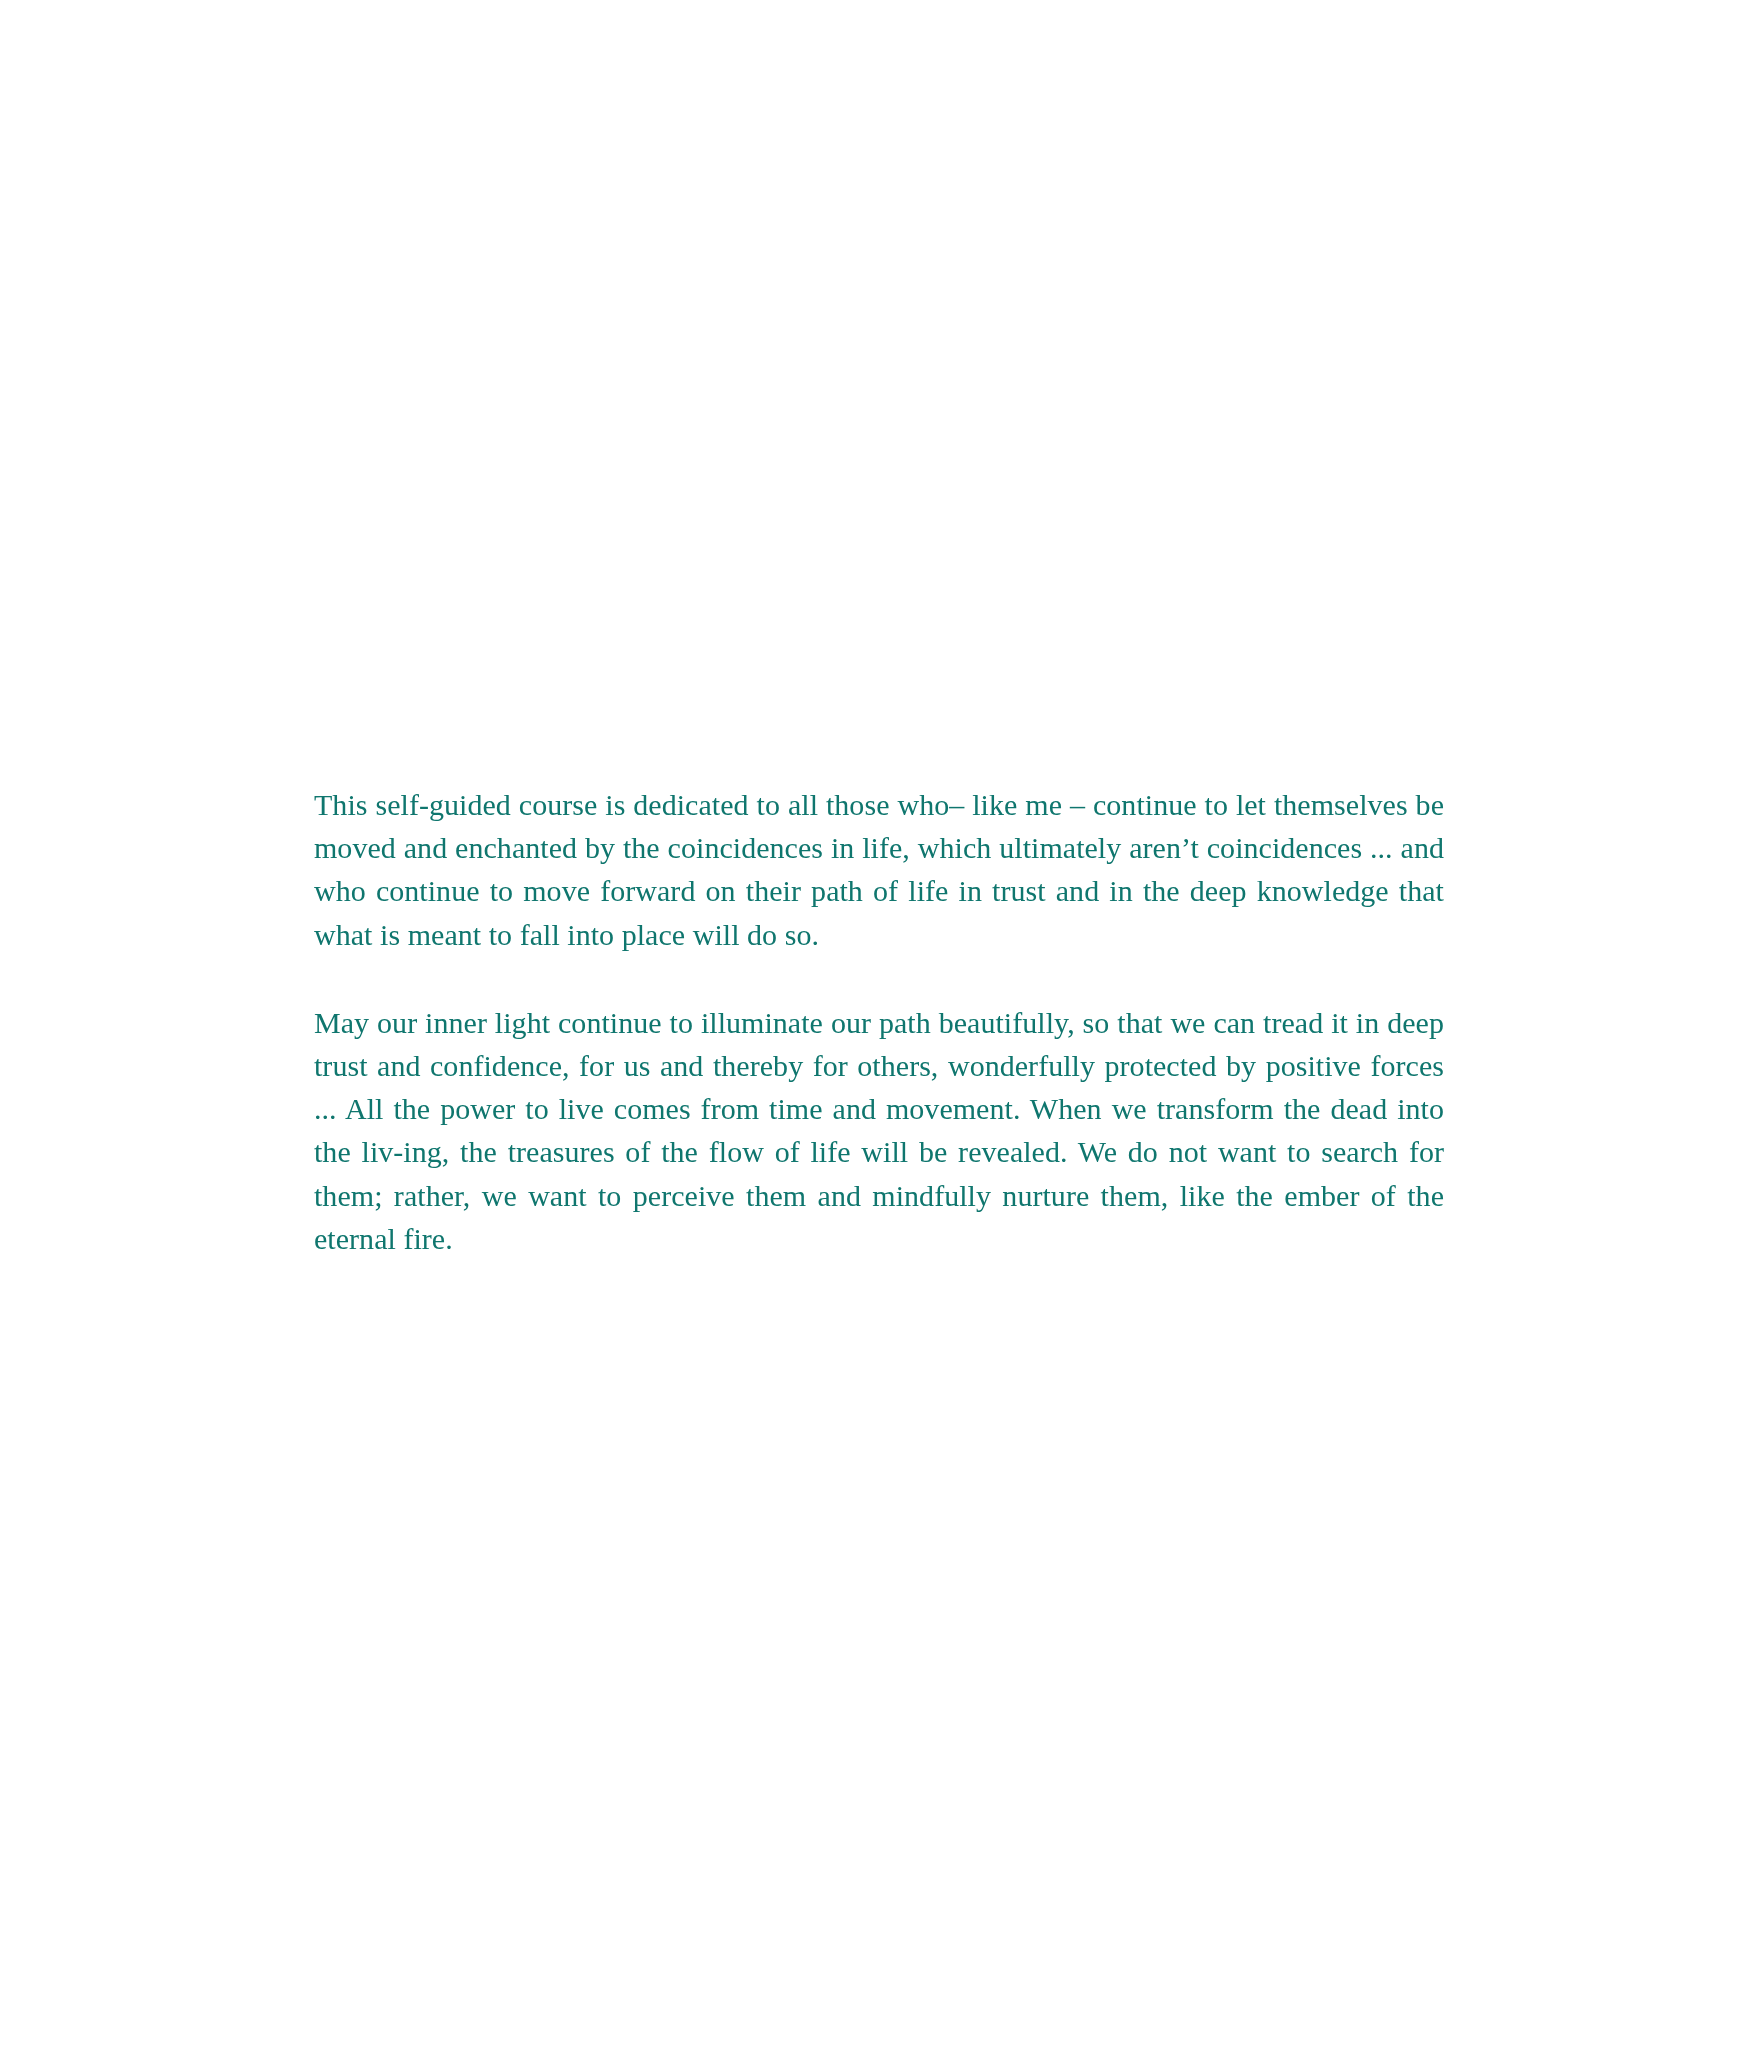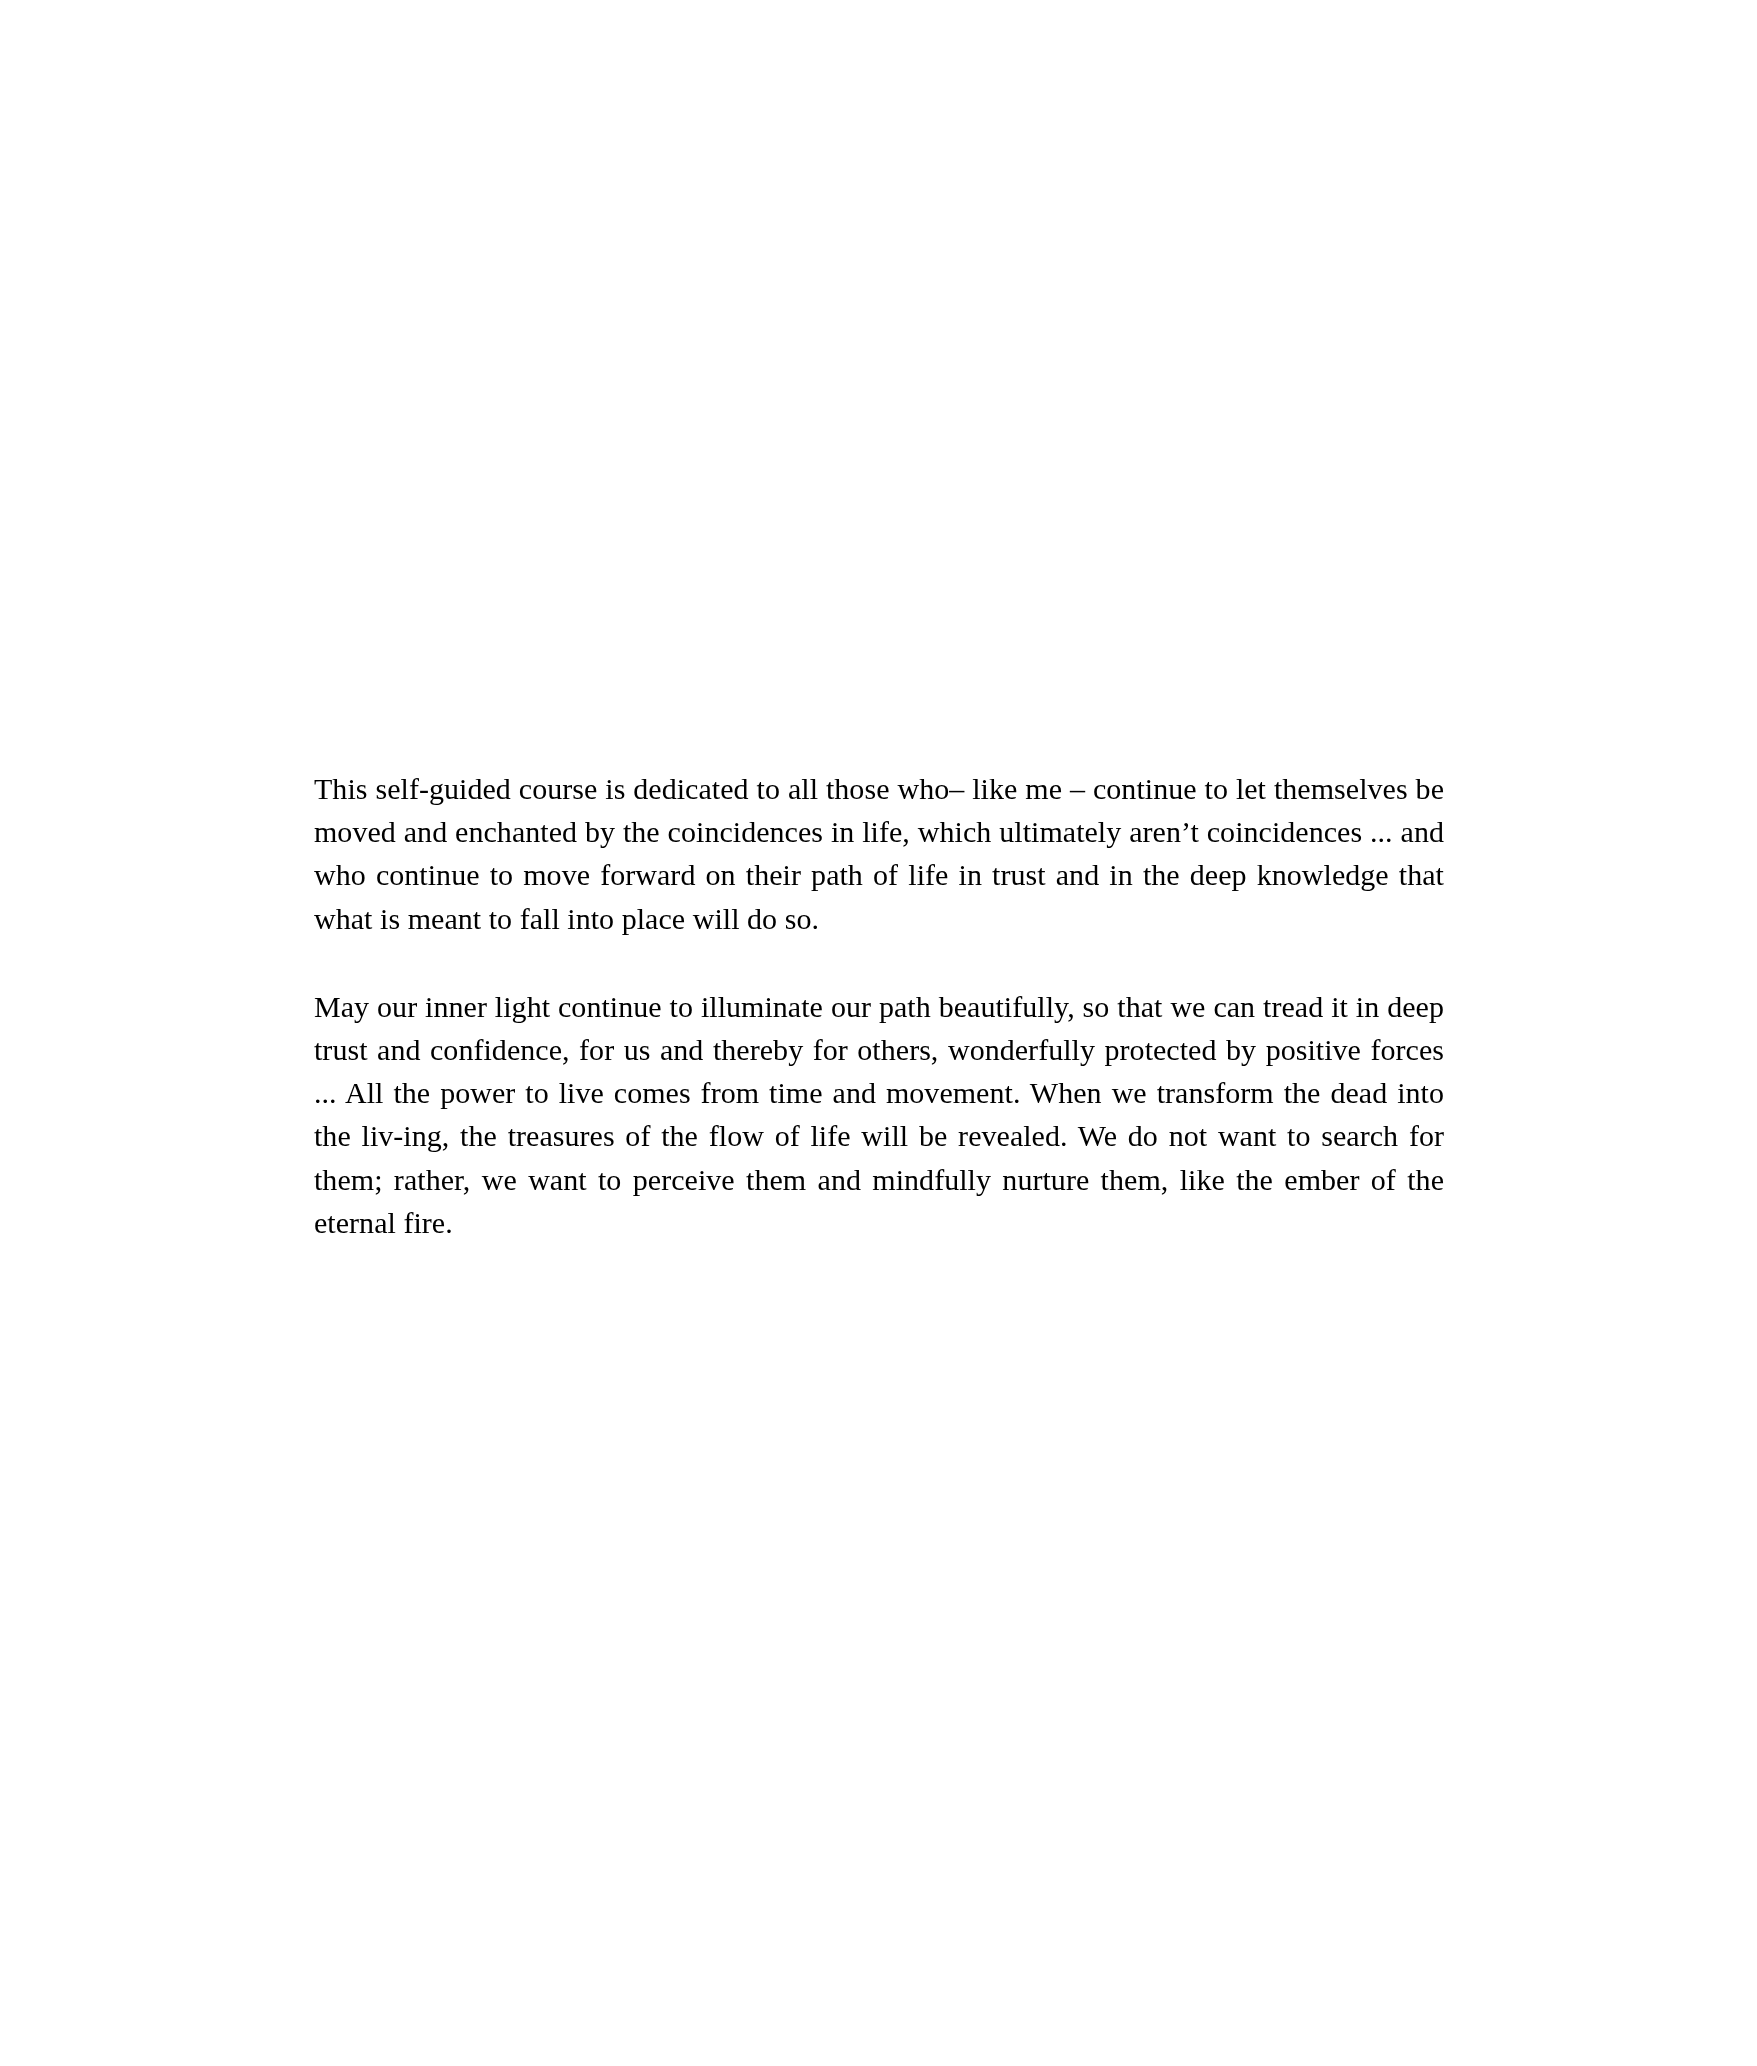--- a/index.html
+++ b/index.html
@@ -21,26 +21,26 @@
     background: #ffffff;
     box-sizing: border-box;
   }
   .text-block {
     position: absolute;
     left: 314px;
     top: 767px;
     width: 1130px;
   }
   .para {
-    margin: 0 0 45px 0;
+    margin: 16px 0 45px 0;
     font-size: 30px;
     line-height: 1.44;
     text-align: justify;
     text-justify: inter-word;
-    color: #000000;
+    color: #0f766e;
     letter-spacing: 0.04px;
   }
   .para:last-child {
     margin-bottom: 0;
   }
 </style>
 </head>
 <body>
 
 <div class="page">

